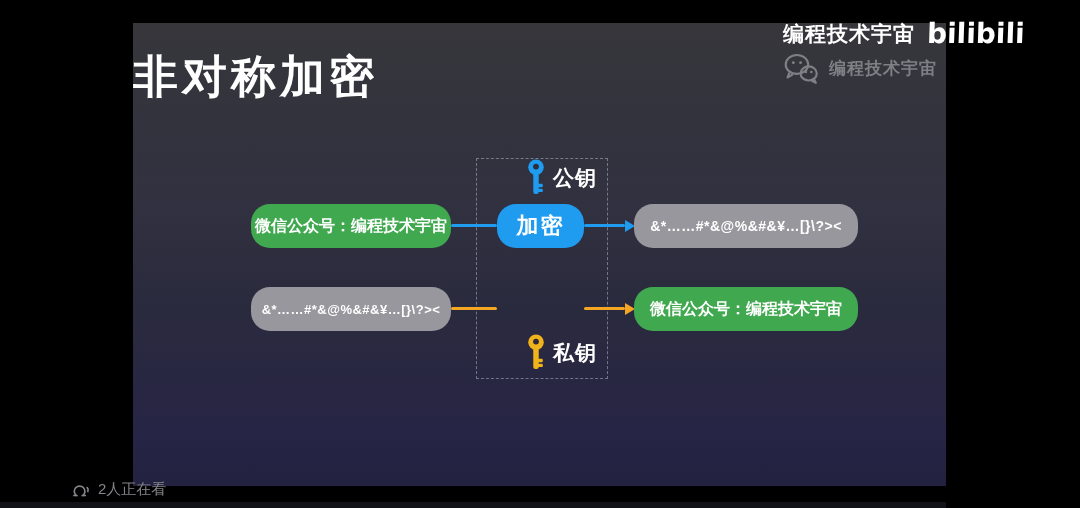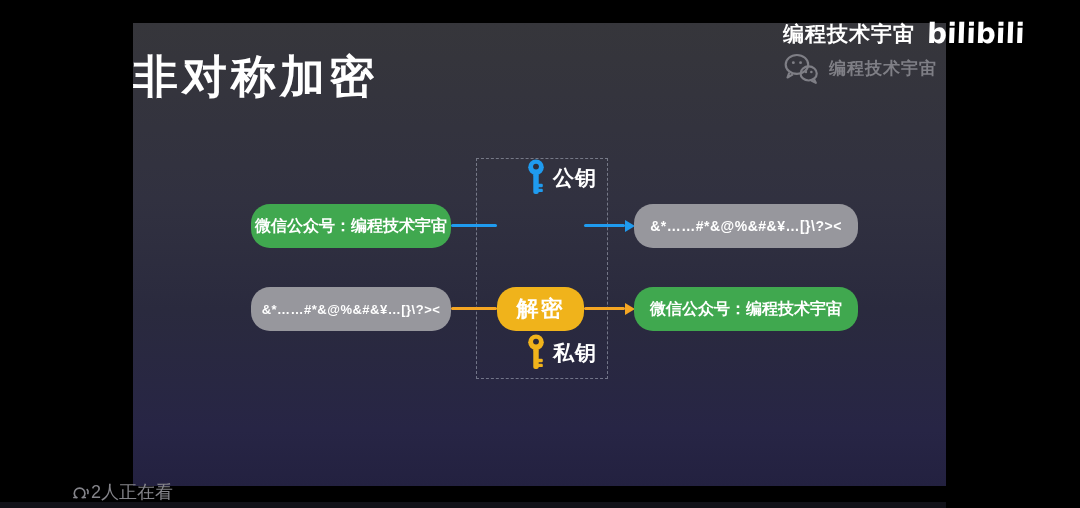--- a/index.html
+++ b/index.html
@@ -72,22 +72,22 @@
   .wm-bilibili{
     color:#fff;font-size:28px;font-weight:800;letter-spacing:0;
     font-family:"DejaVu Sans",sans-serif;transform:skewX(-2deg);
   }
   .wm-wechat{
     position:absolute;left:783px;top:52px;display:flex;align-items:center;gap:10px;
   }
   .wm-wechat-name{color:#7f7f86;font-size:17px;font-weight:700;letter-spacing:1px;}
   
   .viewers{
-    position:absolute;left:72px;top:480px;display:flex;align-items:center;gap:0;
-    color:#84848a;font-size:18px;
+    position:absolute;left:72px;top:480px;display:flex;align-items:center;gap:7px;
+    color:#84848a;font-size:15px;
   }
   .bottom-strip{
     position:absolute;left:0;bottom:0;width:946px;height:6px;background:#121219;
   }
 </style>
 </head>
 <body>
 
 <div class="slide">
 
@@ -99,27 +99,27 @@
     <circle cx="11" cy="8.5" r="8" fill="currentColor"></circle>
     <circle cx="11" cy="7.8" r="3" fill="#2e2e3c"></circle>
     <rect x="8.2" y="14.5" width="5.6" height="21.5" rx="2.2" fill="currentColor"></rect>
     <rect x="12.8" y="25.5" width="5.2" height="3.4" rx="1.2" fill="currentColor"></rect>
     <rect x="12.8" y="30.6" width="5.2" height="3.4" rx="1.2" fill="currentColor"></rect>
   </svg>
   <div class="key-label pubkey-label">公钥</div>
 
   <div class="node green plain-src">微信公众号：编程技术宇宙</div>
   <div class="flow-line blue l1a"></div>
+  <div class="node blue encrypt">加密</div>
   <div class="flow-line blue l1b"></div>
   <div class="arrow-head h1b"></div>
   <div class="node gray cipher-out">&amp;*……#*&amp;@%&amp;#&amp;¥…[}\?&gt;&lt;</div>
 
   <div class="node gray cipher-src">&amp;*……#*&amp;@%&amp;#&amp;¥…[}\?&gt;&lt;</div>
   <div class="flow-line orange l2a"></div>
-  <div class="node amber decrypt">解密</div>
   <div class="flow-line orange l2b"></div>
   <div class="arrow-head h2b"></div>
   <div class="node green plain-out">微信公众号：编程技术宇宙</div>
 
   <svg class="key-icon privkey-icon" viewBox="0 0 22 38">
     <circle cx="11" cy="8.5" r="8" fill="currentColor"></circle>
     <circle cx="11" cy="7.8" r="3" fill="#2a2a3c"></circle>
     <rect x="8.2" y="14.5" width="5.6" height="21.5" rx="2.2" fill="currentColor"></rect>
     <rect x="12.8" y="25.5" width="5.2" height="3.4" rx="1.2" fill="currentColor"></rect>
     <rect x="12.8" y="30.6" width="5.2" height="3.4" rx="1.2" fill="currentColor"></rect>

